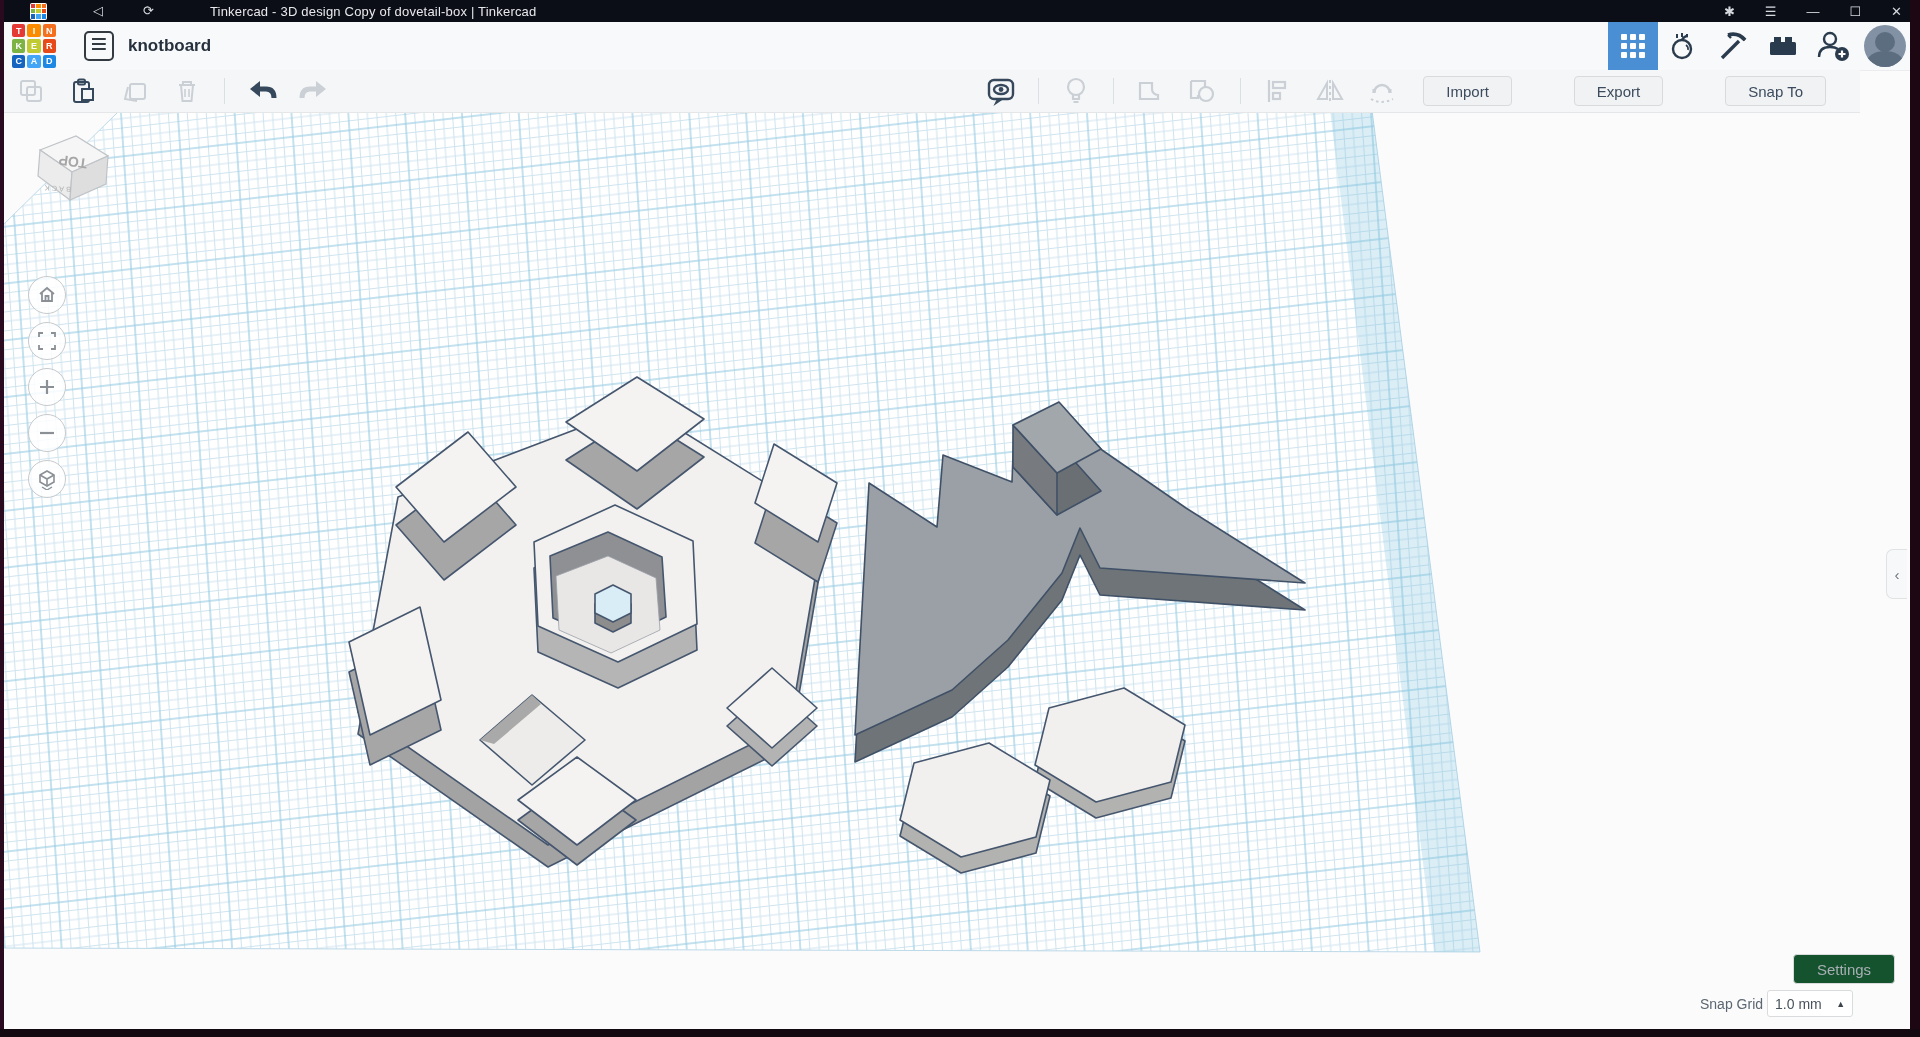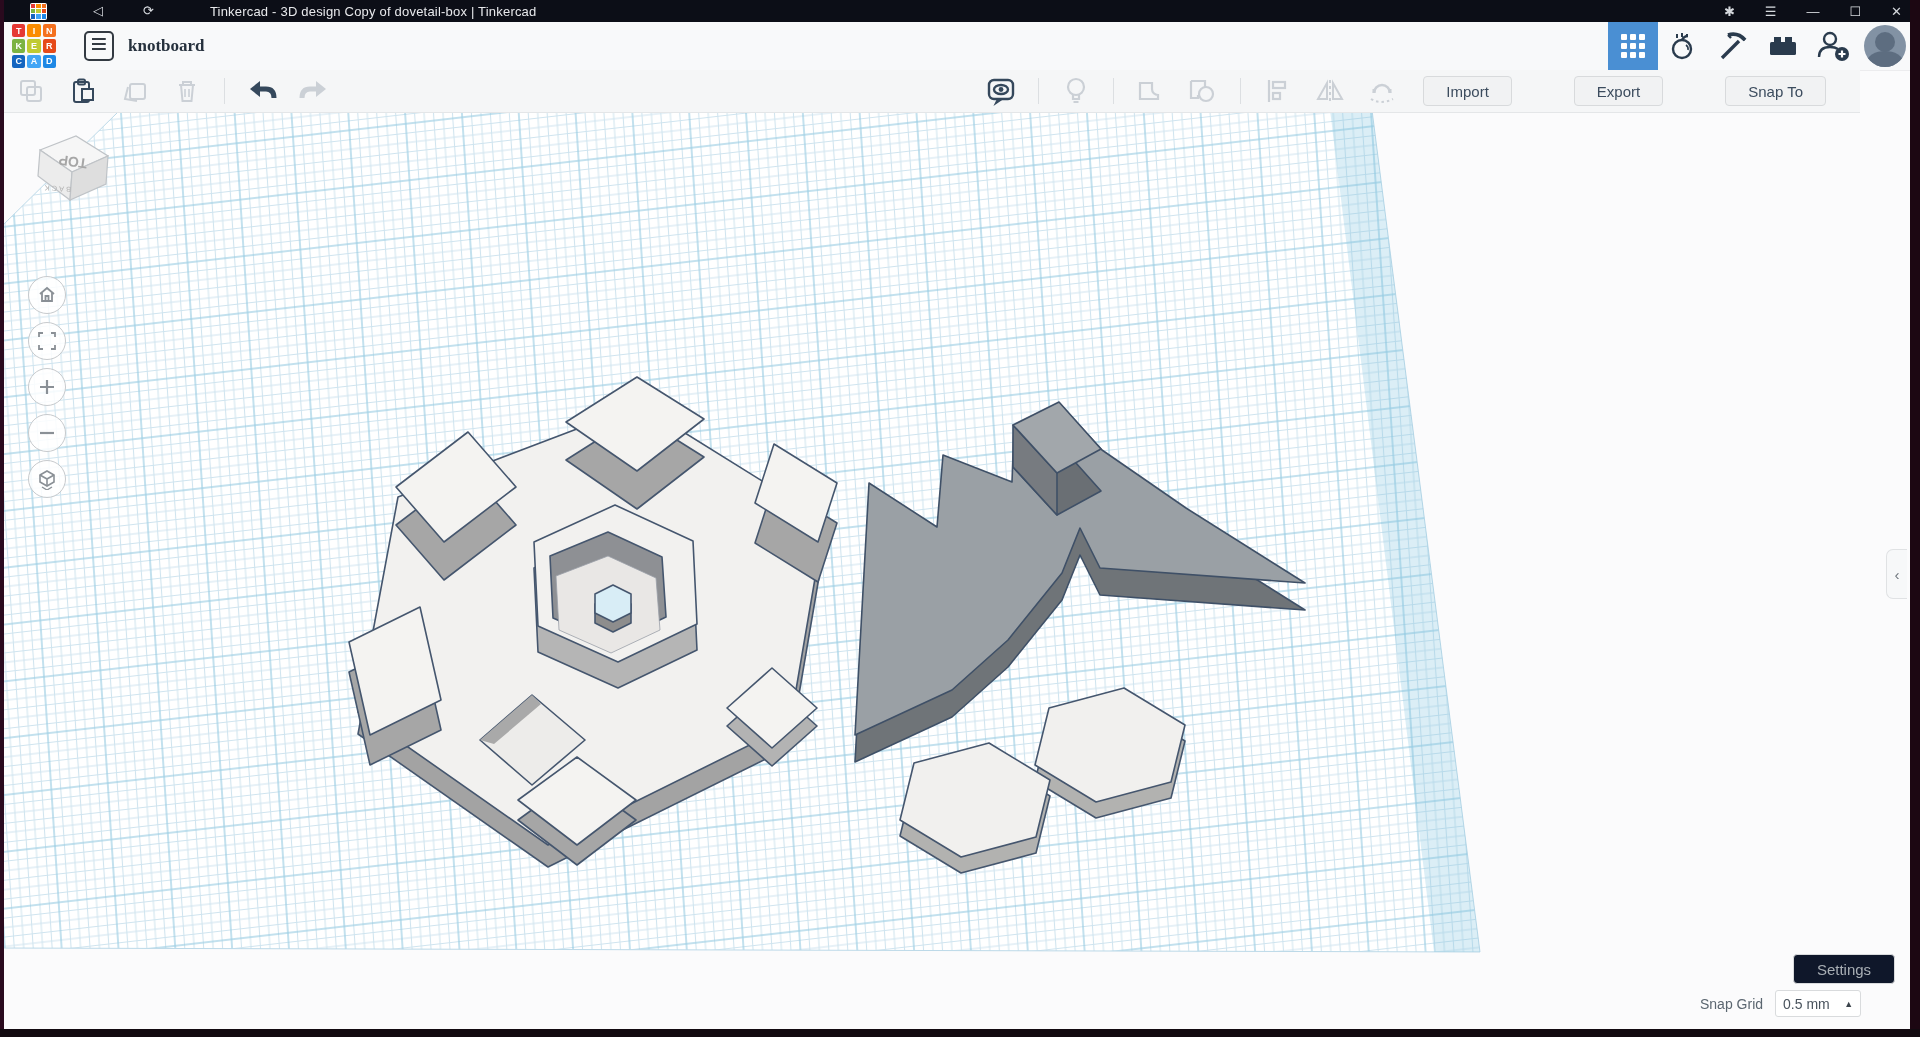--- a/index.html
+++ b/index.html
@@ -19,21 +19,21 @@
   .titlebar .right{margin-left:auto;display:flex;align-items:center;gap:30px;margin-right:18px;}
   .titlebar .right span{font-size:13px;color:#d5d8dd;}
 
   
   .navbar{position:absolute;left:0;top:22px;width:1920px;height:48px;background:#f8f9fa;display:flex;align-items:center;border-bottom:1px solid #ececee;z-index:30;}
   .logo{width:44px;height:44px;margin-left:12px;display:grid;grid-template-columns:repeat(3,1fr);grid-template-rows:repeat(3,1fr);gap:2px;}
   .logo b{display:flex;align-items:center;justify-content:center;color:#fff;font-size:9px;border-radius:2px;font-family:"Liberation Sans",sans-serif;}
   .list-btn{width:26px;height:26px;border:2px solid #333a42;border-radius:5px;margin-left:28px;position:relative;background:transparent;}
   .list-btn i{position:absolute;left:4px;height:2px;background:#333a42;border-radius:1px;}
   .list-btn i:before{content:"";position:absolute;left:-1px;top:0;width:2px;height:2px;background:#333a42;}
-  .design-title{margin-left:14px;font-size:17px;font-weight:700;color:#26313d;font-family:Liberation Serif, serif;}
+  .design-title{margin-left:14px;font-size:17px;font-weight:700;color:#26313d;}
   .nav-right{margin-left:auto;display:flex;align-items:center;height:48px;}
   .nav-btn{width:50px;height:48px;display:flex;align-items:center;justify-content:center;color:#2a3b4d;}
   .nav-btn.active{background:#4a8fd3;}
   .grid-ico{display:grid;grid-template-columns:repeat(3,1fr);grid-template-rows:repeat(3,1fr);gap:3px;width:24px;height:24px;}
   .grid-ico i{background:#fff;border-radius:1px;}
   .avatar{width:42px;height:42px;border-radius:50%;background:#8292a4;margin:0 14px 0 6px;overflow:hidden;position:relative;}
   .avatar:before{content:"";position:absolute;left:11px;top:7px;width:20px;height:20px;border-radius:50%;background:#5d6d80;}
   .avatar:after{content:"";position:absolute;left:3px;top:26px;width:36px;height:22px;border-radius:50% 50% 0 0;background:#5d6d80;}
 
   
@@ -47,22 +47,22 @@
   .btn{height:28px;padding:0 22px;background:#f1f2f3;border:1px solid #d8dadc;border-radius:4px;font-size:15px;color:#3c4c5e;display:flex;align-items:center;margin-right:18px;margin-left:44px;}
   .btn:last-child{margin-right:34px;}
 
   
   .viewport{position:absolute;left:0;top:112px;width:1920px;height:918px;background:#fbfbfc;}
   .scene{position:absolute;left:0;top:0;}
 
   .viewcube{position:absolute;left:26px;top:14px;width:96px;height:88px;}
   .navcircle{position:absolute;left:28px;width:36px;height:36px;border-radius:50%;background:rgba(255,255,255,.85);border:1px solid #c7cacd;display:flex;align-items:center;justify-content:center;color:#8a9096;}
   .side-tab{position:absolute;left:1886px;top:437px;width:20px;height:48px;background:#f7f8f9;border:1px solid #e0e2e4;border-right:none;border-radius:7px 0 0 7px;display:flex;align-items:center;justify-content:center;color:#6f767d;font-size:15px;}
-  .settings-btn{position:absolute;left:1793px;top:842px;width:100px;height:28px;background:#0f172a;border:1px solid #d9dbdd;border-radius:4px;color:#a8aeb4;font-size:15px;display:flex;align-items:center;justify-content:center;}
-  .snapgrid{position:absolute;left:1700px;top:878px;display:flex;align-items:center;gap:12px;}
+  .settings-btn{position:absolute;left:1793px;top:842px;width:100px;height:28px;background:#14532d;border:1px solid #d9dbdd;border-radius:4px;color:#a8aeb4;font-size:15px;display:flex;align-items:center;justify-content:center;}
+  .snapgrid{position:absolute;left:1700px;top:878px;display:flex;align-items:center;gap:4px;}
   .snapgrid .lbl{font-size:14px;color:#5b6670;}
   .snapgrid .dd{width:70px;height:25px;background:#fff;border:1px solid #d9dbdd;border-radius:3px;display:flex;align-items:center;justify-content:space-between;padding:0 7px;font-size:14px;color:#49535d;}
   .snapgrid .dd .caret{font-size:9px;color:#3c444c;}
 </style>
 </head>
 <body>
 
 <div class="app">
 
   <div class="titlebar">
@@ -359,21 +359,21 @@
     </div>
 
     <div class="side-tab">
       <span>‹</span>
     </div>
 
     <div class="settings-btn">Settings</div>
     <div class="snapgrid">
       <span class="lbl">Snap Grid</span>
       <div class="dd">
-        <span>0.5 mm</span>
+        <span>1.0 mm</span>
         <span class="caret">▲</span>
       </div>
     </div>
   </div>
 
   <div class="edge left"></div>
   <div class="edge right"></div>
   <div class="edge bottom"></div>
 </div>
 

